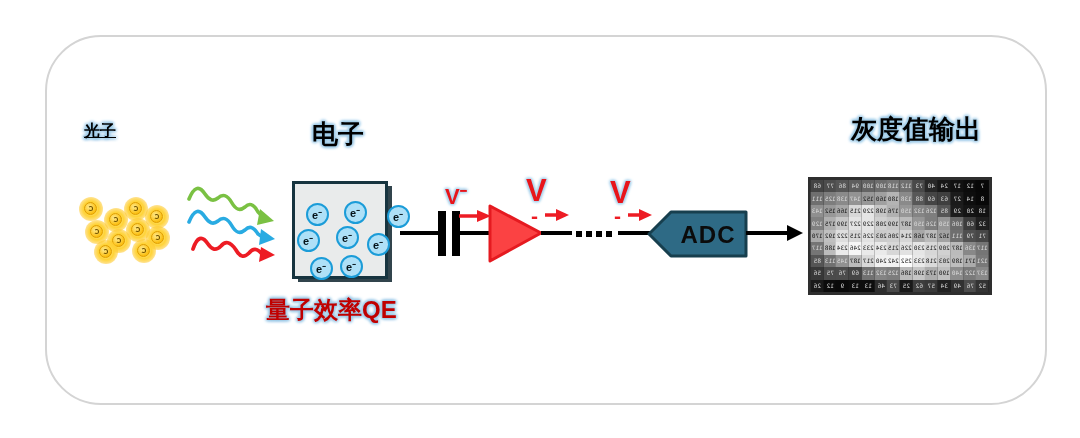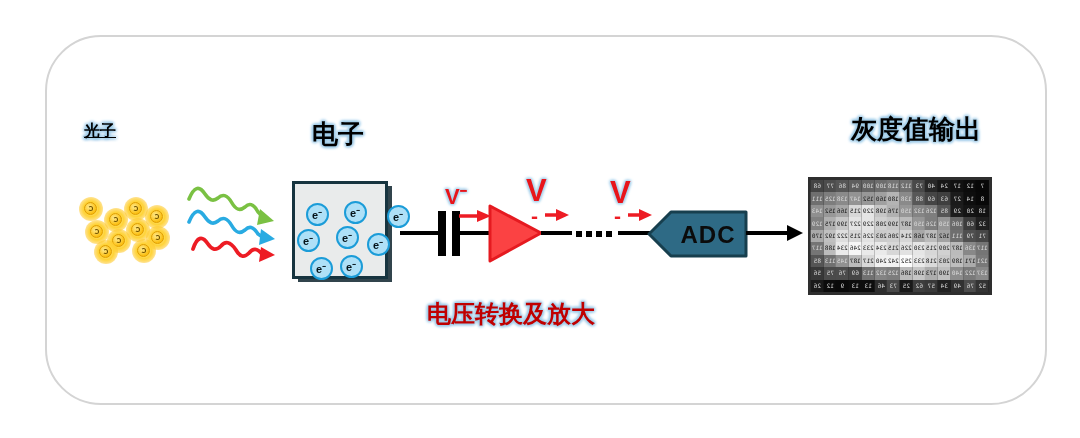--- a/index.html
+++ b/index.html
@@ -86,21 +86,21 @@
       <line x1="628" y1="215" x2="640" y2="215"></line>
       <polygon points="639,209 652,215 639,221" fill="#ed1c24" stroke="none"></polygon>
     </g>
     <text class="minus-t" x="614" y="223">-</text>
   </svg>
 
   <div class="lbl" style="left:84px;top:121px;font-size:16px;text-decoration:underline;">光子</div>
   <div class="lbl" style="left:312px;top:117px;font-size:26px;">电子</div>
   <div class="lbl" style="left:851px;top:112px;font-size:26px;">灰度值输出</div>
 
-  <div class="rlbl" style="left:427px;top:298px;font-size:24px;">电压转换及放大</div>
+  <div class="rlbl" style="left:266px;top:294px;font-size:24px;">量子效率QE</div>
 
   <div class="vlbl" style="left:445px;top:180px;font-size:22px;">V⁻</div>
   <div class="vlbl" style="left:526px;top:173px;font-size:31px;">V</div>
   <div class="vlbl" style="left:610px;top:175px;font-size:31px;">V</div>
 
   <div class="ebox"></div>
 
   <div id="photons">
       <div class="photon" style="left: 79px; top: 197px; position: absolute;">
         <span class="core"></span>

